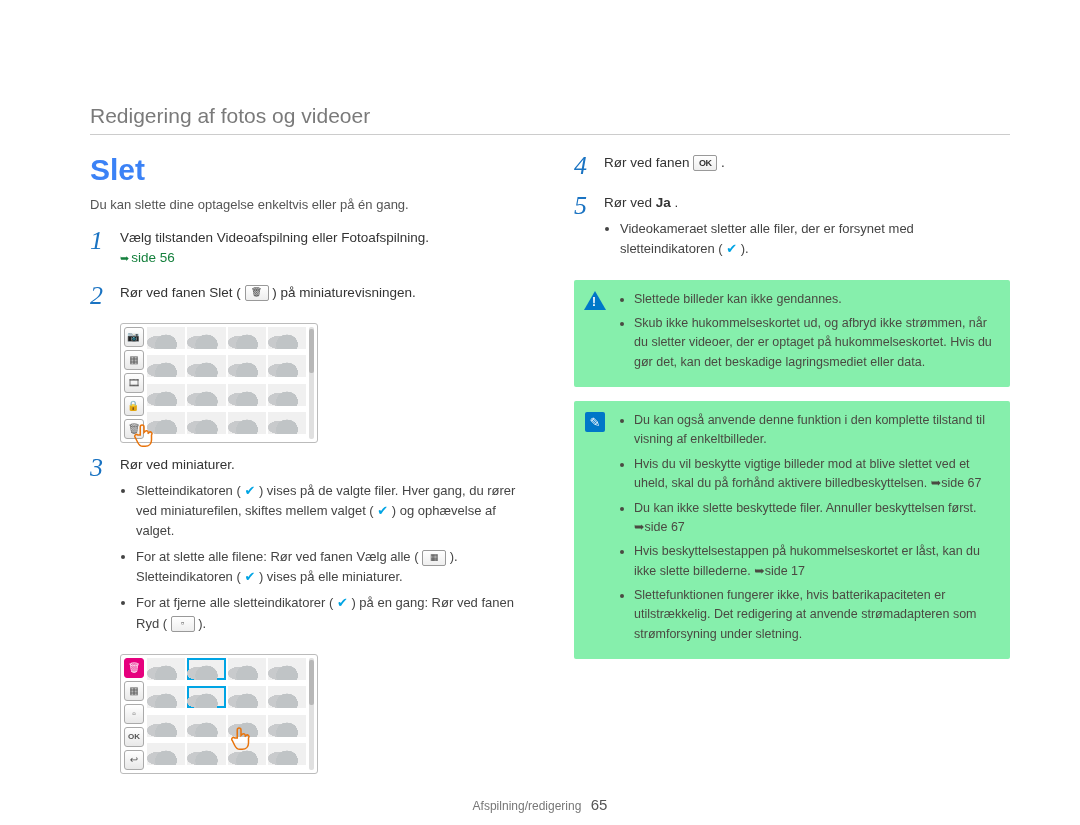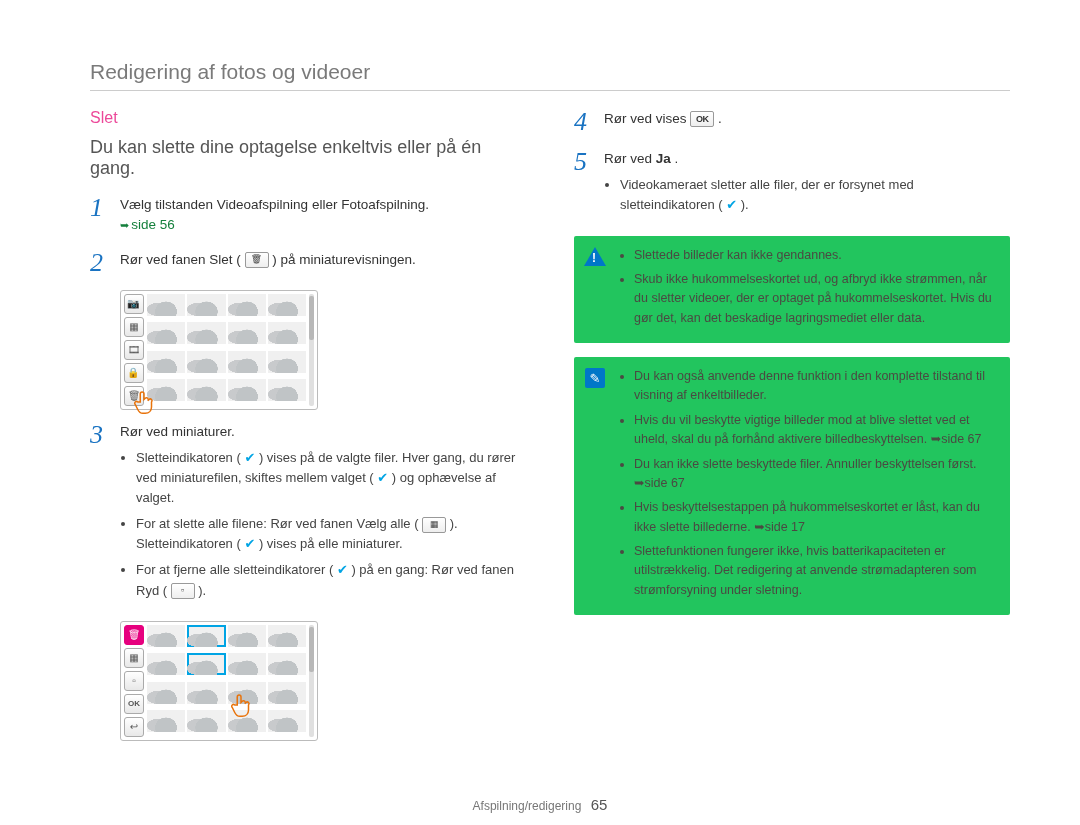--- a/index.html
+++ b/index.html
@@ -15,34 +15,35 @@
     padding: 60px 70px 30px 90px;
     position: relative;
   }
   .chapter-title {
     font-size: 21px;
     color: #7a7a7a;
     font-weight: 400;
     border-bottom: 1px solid #ccc;
     padding-bottom: 6px;
     margin-bottom: 10px;
+    margin-top: 44px;
   }
   .columns {
     display: flex;
     gap: 48px;
   }
   .col { flex: 1; }
   .section-title {
-    font-size: 16px;
-    color: #ec4899;
-    font-weight: 400;
+    font-size: 30px;
+    color: #3b82f6;
+    font-weight: 700;
     margin: 8px 0 10px 0;
   }
   .intro {
-    font-size: 18px;
+    font-size: 13px;
     color: #555;
     margin-bottom: 16px;
   }
   .step {
     display: flex;
     gap: 12px;
     margin-bottom: 14px;
     align-items: flex-start;
   }
   .step-num {
@@ -134,21 +135,21 @@
   .thumb.sel { box-shadow: inset 0 0 0 2px #00a4e4; }
   .hand {
     position: absolute;
     width: 30px; height: 30px;
     pointer-events: none;
   }
   .hand svg { width: 100%; height: 100%; }
 
   
   .note-box {
-    background: #22c55e;
+    background: #86efac;
     border-radius: 2px;
     padding: 10px 14px 10px 10px;
     display: flex;
     gap: 12px;
     margin-top: 14px;
     justify-content: flex-end;
   }
   .note-icon {
     width: 22px; height: 22px;
     flex-shrink: 0;
@@ -317,21 +318,21 @@
             </svg>
         </div>
       </div>
     </div>
 
     <div class="col">
 
       <div class="step" style="margin-top:8px;">
         <div class="step-num">4</div>
         <div class="step-text">
-          <span>Rør ved vises </span>
+          <span>Rør ved fanen </span>
           <span class="inline-icon ok-icon">OK</span>
           <span>.</span>
         </div>
       </div>
 
       <div class="step">
         <div class="step-num">5</div>
         <div class="step-text">
           <span>Rør ved </span>
           <b>Ja</b>

